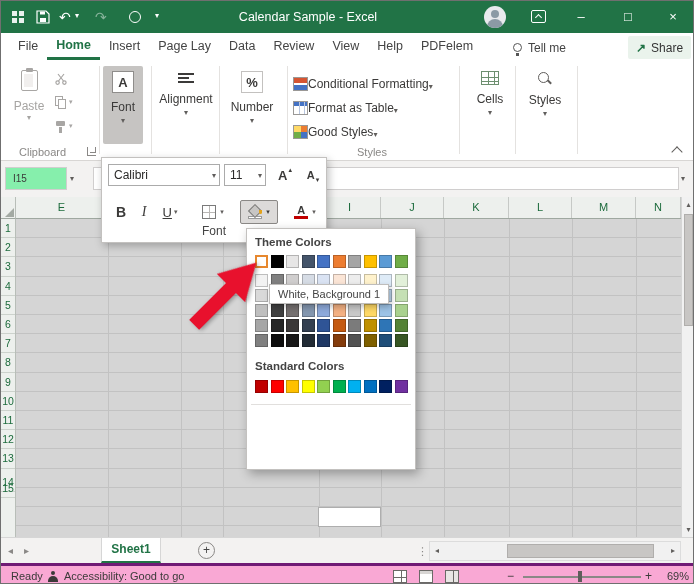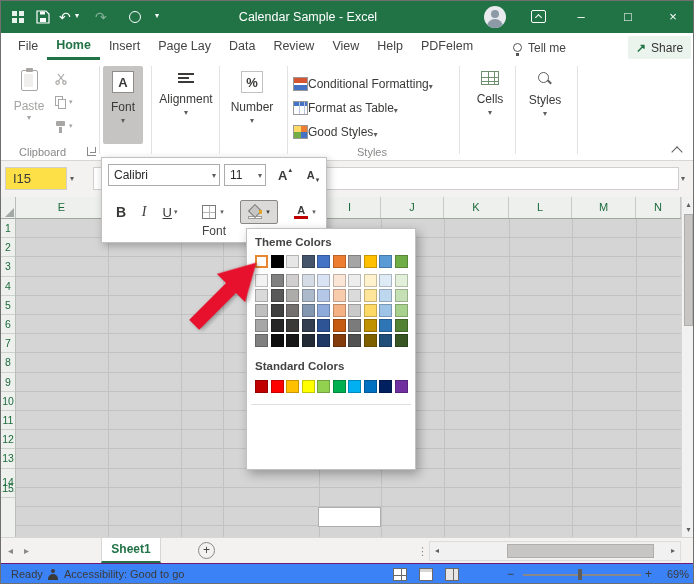--- a/index.html
+++ b/index.html
@@ -85,21 +85,21 @@
   .cfic{width:15px;height:14px;border:1px solid #9a9896;background:linear-gradient(#d65532 0 45%,#fff 45% 55%,#4472c4 55% 100%)}
   .ftic{width:15px;height:14px;border:1px solid #9a9896;background:linear-gradient(#4472c4 0 35%,#fff 35% 100%),#fff;position:relative}
   .ftic:after{content:"";position:absolute;left:4.5px;top:0;bottom:0;width:1px;background:#b9c6de;box-shadow:5px 0 0 #b9c6de}
   .csic{width:15px;height:14px;border:1px solid #9a9896;display:grid;grid-template-columns:1fr 1fr;grid-template-rows:1fr 1fr}
   .csic span:nth-child(1){background:#ffd966}.csic span:nth-child(2){background:#ed7d31}
   .csic span:nth-child(3){background:#70ad47}.csic span:nth-child(4){background:#4472c4}
   .collapse{position:absolute;left:672px;top:86px;width:8px;height:8px;border-top:1.6px solid #605e5c;border-right:1.6px solid #605e5c;transform:rotate(-45deg)}
 
   
   .frow{position:absolute;left:0;top:160px;width:694px;height:36px;background:#f3f2f1}
-  .namebox{position:absolute;left:4px;top:6px;width:62px;height:23px;background:#fde047;border:1px solid #d0cece;line-height:21px;padding-left:7px;font-size:13px}
+  .namebox{position:absolute;left:4px;top:6px;width:62px;height:23px;background:#86efac;border:1px solid #d0cece;line-height:21px;padding-left:7px;font-size:10px}
   .nb-chv{position:absolute;left:69px;top:13px;font-size:8px;color:#605e5c}
   .fbar{position:absolute;left:92px;top:6px;width:586px;height:23px;background:#fff;border:1px solid #d0cece}
   .fbar-chv{position:absolute;left:680px;top:13px;font-size:8px;color:#605e5c}
 
   
   .corner{position:absolute;left:0;top:196px;width:15px;height:22px;background:#edf0ed;border-right:1px solid #b8beb8;border-bottom:1px solid #9fa8a0}
   .corner:after{content:"";position:absolute;right:1px;bottom:1px;border-left:9px solid transparent;border-bottom:9px solid #a3aaa3}
   .colhbar{position:absolute;left:15px;top:196px;width:665px;height:22px;background:#edf0ed;border-bottom:1px solid #9fa8a0}
   .colh{position:absolute;top:0;height:21px;line-height:21px;text-align:center;color:#1c6b3c;font-size:11px;border-right:1px solid #c6c9c6}
   .rowhdr{position:absolute;left:0;top:218px;width:15px;height:318px;background:#edf0ed;border-right:1px solid #b8beb8}
@@ -157,21 +157,21 @@
   .tabbar{position:absolute;left:0;top:536px;width:694px;height:26px;background:#f3f2f1;border-top:1px solid #d6d6d6}
   .tabbar .nav{position:absolute;top:0;height:26px;line-height:26px;font-size:10px;color:#8a8886}
   .sheettab{position:absolute;left:100px;top:0;width:60px;height:25px;background:#fff;border-left:1px solid #d6d6d6;border-right:1px solid #d6d6d6;border-bottom:2px solid #217346;color:#217346;font-weight:700;text-align:center;line-height:23px;font-size:12px}
   .addsheet{position:absolute;left:197px;top:4px;width:17px;height:17px;border:1px solid #8a8886;border-radius:50%;text-align:center;line-height:15px;font-size:12px;color:#444}
   .splitdots{position:absolute;left:416px;top:0;line-height:26px;color:#8a8886;font-size:11px}
   .hsb{position:absolute;left:428px;top:3px;width:252px;height:20px;background:#f1f1f1;border:1px solid #dcdcdc}
   .hsb .ar{position:absolute;top:0;height:18px;line-height:18px;font-size:8px;color:#605e5c;width:14px;text-align:center}
   .hsb .thumb{position:absolute;left:77px;top:2px;width:147px;height:14px;background:#c8c6c4;border:1px solid #b0aeac}
 
   
-  .statusbar{position:absolute;left:0;top:562px;width:694px;height:22px;background:#3b82f6;border-top:1px solid #701a75;font-size:11px;color:#3b3a39}
+  .statusbar{position:absolute;left:0;top:562px;width:694px;height:22px;background:#f9a8d4;border-top:3px solid #701a75;font-size:11px;color:#3b3a39}
   .sb-item{position:absolute;top:0;line-height:21px;white-space:nowrap}
   .accic{position:absolute;top:5px;width:12px;height:12px}
   .accic:before{content:"";position:absolute;left:4px;top:0;width:4px;height:4px;border-radius:50%;background:#3b3a39}
   .accic:after{content:"";position:absolute;left:1px;top:5px;width:10px;height:6px;border-radius:5px 5px 0 0;background:#3b3a39}
   .viewic{position:absolute;top:4px;width:14px;height:13px;border:1px solid #6b6967;background:#fff}
   .viewic.v1{background:linear-gradient(#6b6967,#6b6967) 0 5.5px/100% 1px no-repeat,linear-gradient(#6b6967,#6b6967) 6.5px 0/1px 100% no-repeat,#fff}
   .viewic.v2{box-shadow:inset 0 3px 0 #d8d6d4}
   .viewic.v3{background:linear-gradient(#6b6967,#6b6967) 6.5px 0/1px 100% no-repeat,#e8e6e4}
   .zoomtrack{position:absolute;left:522px;top:10px;width:118px;height:2px;background:#8a8886}
   .zoomthumb{position:absolute;left:577px;top:5px;width:4px;height:11px;background:#5f5d5b}
@@ -515,20 +515,21 @@
         <div class="swatch" style="background: rgb(146, 208, 80);"></div>
         <div class="swatch" style="background: rgb(0, 176, 80);"></div>
         <div class="swatch" style="background: rgb(0, 176, 240);"></div>
         <div class="swatch" style="background: rgb(0, 112, 192);"></div>
         <div class="swatch" style="background: rgb(0, 32, 96);"></div>
         <div class="swatch" style="background: rgb(112, 48, 160);"></div>
       </div>
     <div class="cp-sep"></div>
   </div>
 
+  <div class="tooltip">White, Background 1</div>
 
   <svg class="redarrow" width="90" height="52" viewBox="0 0 90 52">
     <polygon points="0,19 52,19 52,6 88,26 52,46 52,33 0,33" fill="#e8112d"></polygon>
   </svg>
 
   <div class="tabbar">
     <span class="nav" style="left:7px">◂</span>
     <span class="nav" style="left:23px">▸</span>
     <div class="sheettab">Sheet1</div>
     <div class="addsheet">+</div>

